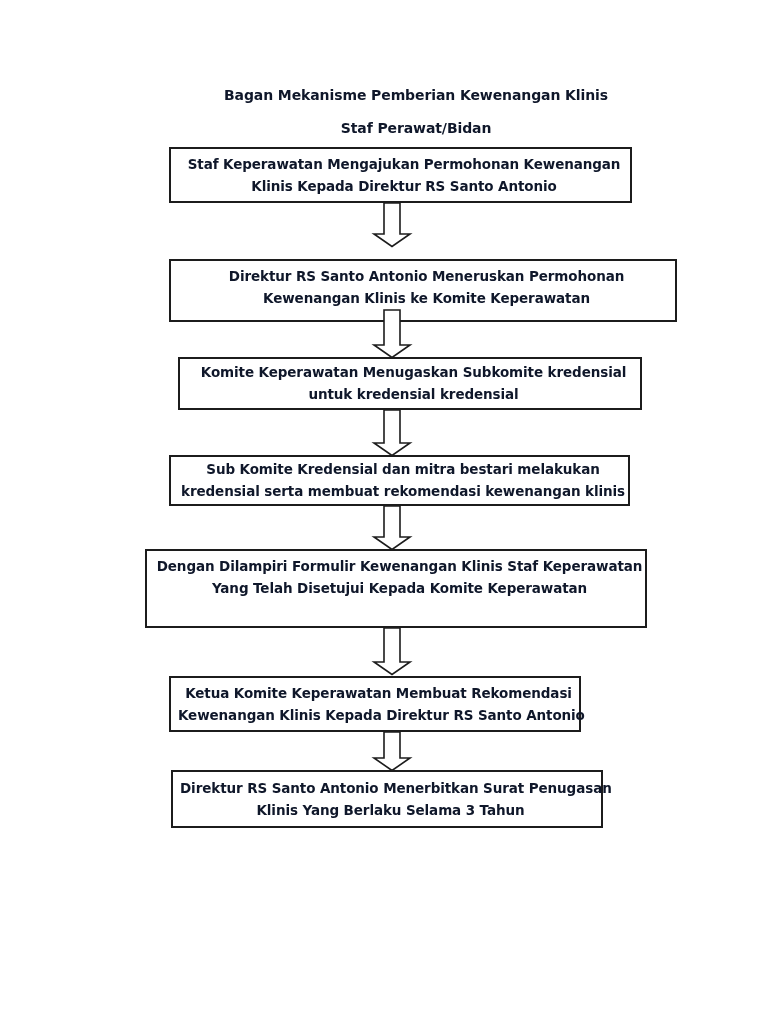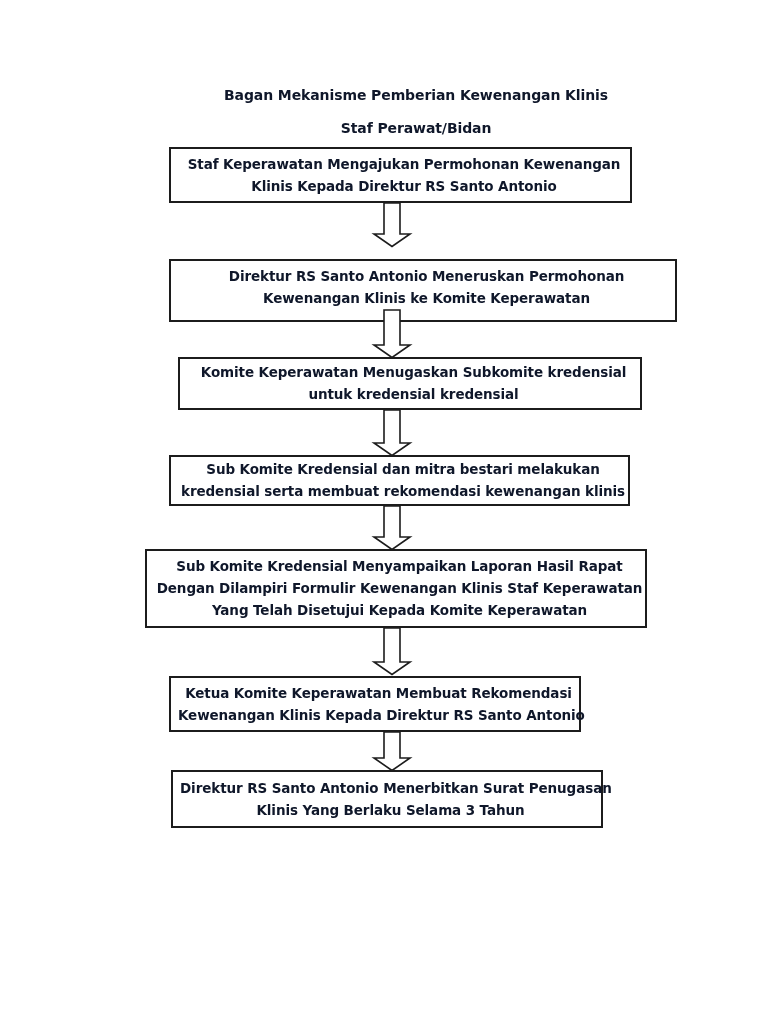--- a/index.html
+++ b/index.html
@@ -118,21 +118,20 @@
   <div class="flow-box b4">
     <div class="line">Sub Komite Kredensial dan mitra bestari melakukan</div>
     <div class="line">kredensial serta membuat rekomendasi kewenangan klinis</div>
   </div>
 
   <svg class="arrow a4" viewBox="0 0 40 44" preserveAspectRatio="none">
     <polygon points="12,0 28,0 28,31 38,31 20,43.5 2,31 12,31"></polygon>
   </svg>
 
   <div class="flow-box b5">
-    <div class="line">Sub Komite Kredensial Menyampaikan Laporan Hasil Rapat</div>
     <div class="line">Dengan Dilampiri Formulir Kewenangan Klinis Staf Keperawatan</div>
     <div class="line">Yang Telah Disetujui Kepada Komite Keperawatan</div>
   </div>
 
   <svg class="arrow a5" viewBox="0 0 40 47" preserveAspectRatio="none">
     <polygon points="12,0 28,0 28,34 38,34 20,46.5 2,34 12,34"></polygon>
   </svg>
 
   <div class="flow-box b6">
     <div class="line">Ketua Komite Keperawatan Membuat Rekomendasi</div>

